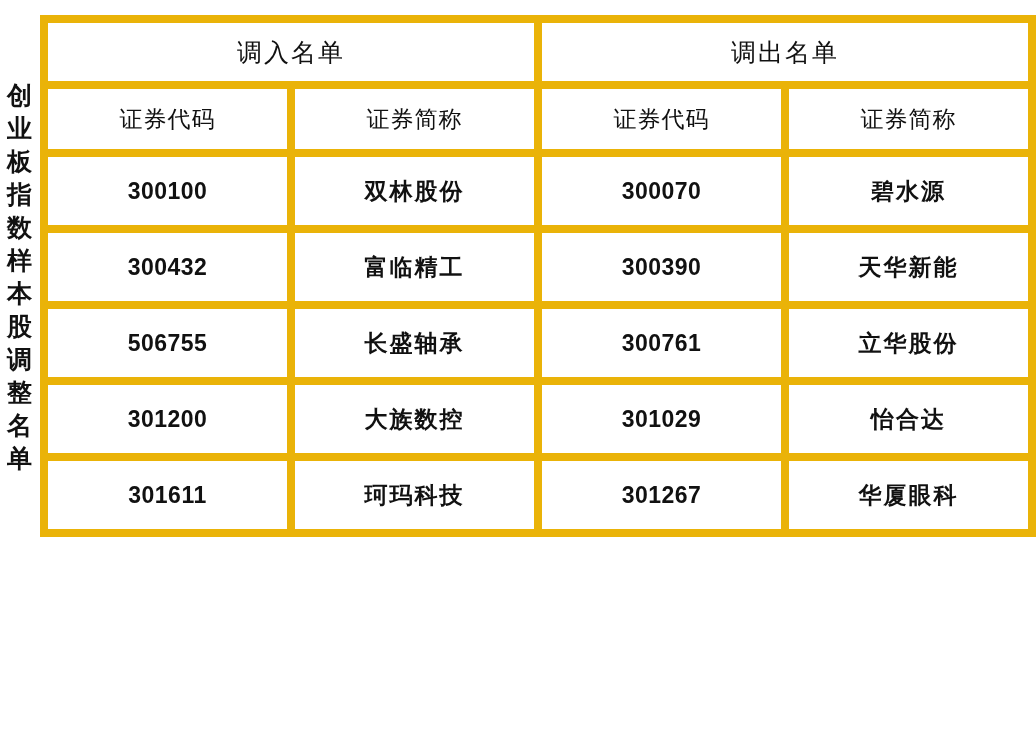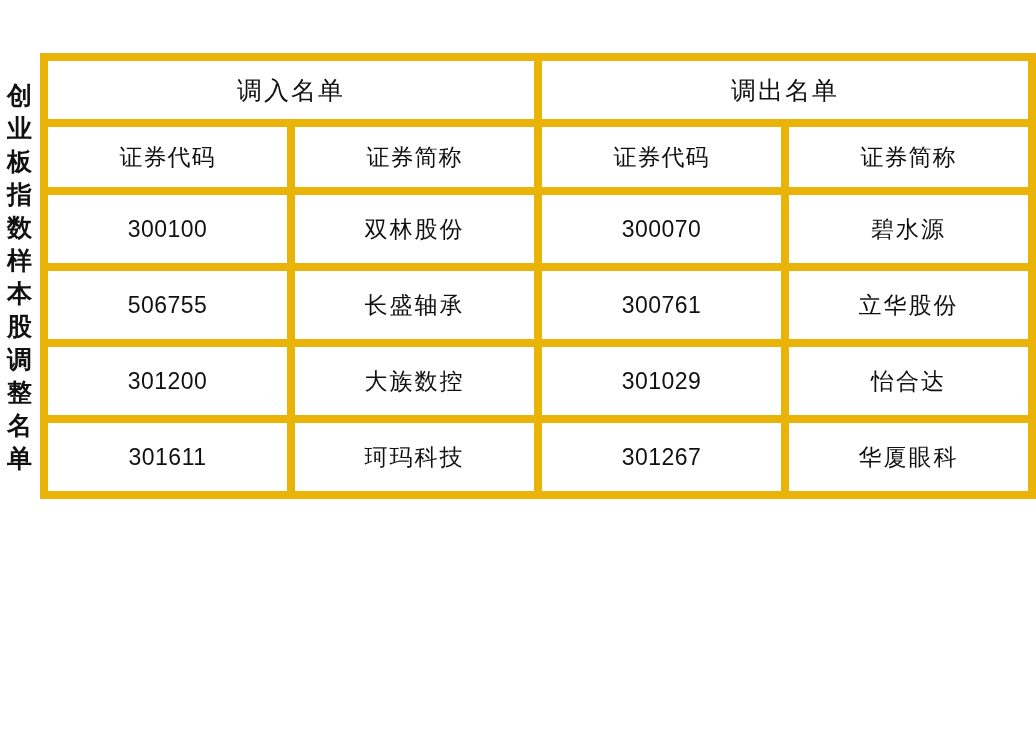--- a/index.html
+++ b/index.html
@@ -50,27 +50,27 @@
   }
   td.col-head {
     height: 58px;
     font-size: 23px;
     font-weight: 400;
     letter-spacing: 1px;
   }
   td.cell-code {
     height: 66px;
     font-size: 23px;
-    font-weight: 400;
+    font-weight: 700;
     letter-spacing: 0.5px;
   }
   td.cell-name {
     height: 66px;
     font-size: 23px;
-    font-weight: 400;
+    font-weight: 700;
     letter-spacing: 2px;
   }
   .col-a { width: 247px; }
   .col-b { width: 247px; }
   .col-c { width: 247px; }
   .col-d { width: 247px; }
 </style>
 </head>
 <body>
 
@@ -97,20 +97,26 @@
         <td class="col-head">证券简称</td>
       </tr>
 
       <tr>
         <td class="cell-code">300100</td>
         <td class="cell-name">双林股份</td>
         <td class="cell-code">300070</td>
         <td class="cell-name">碧水源</td>
       </tr>
       <tr>
+        <td class="cell-code">300432</td>
+        <td class="cell-name">富临精工</td>
+        <td class="cell-code">300390</td>
+        <td class="cell-name">天华新能</td>
+      </tr>
+      <tr>
         <td class="cell-code">506755</td>
         <td class="cell-name">长盛轴承</td>
         <td class="cell-code">300761</td>
         <td class="cell-name">立华股份</td>
       </tr>
       <tr>
         <td class="cell-code">301200</td>
         <td class="cell-name">大族数控</td>
         <td class="cell-code">301029</td>
         <td class="cell-name">怡合达</td>

